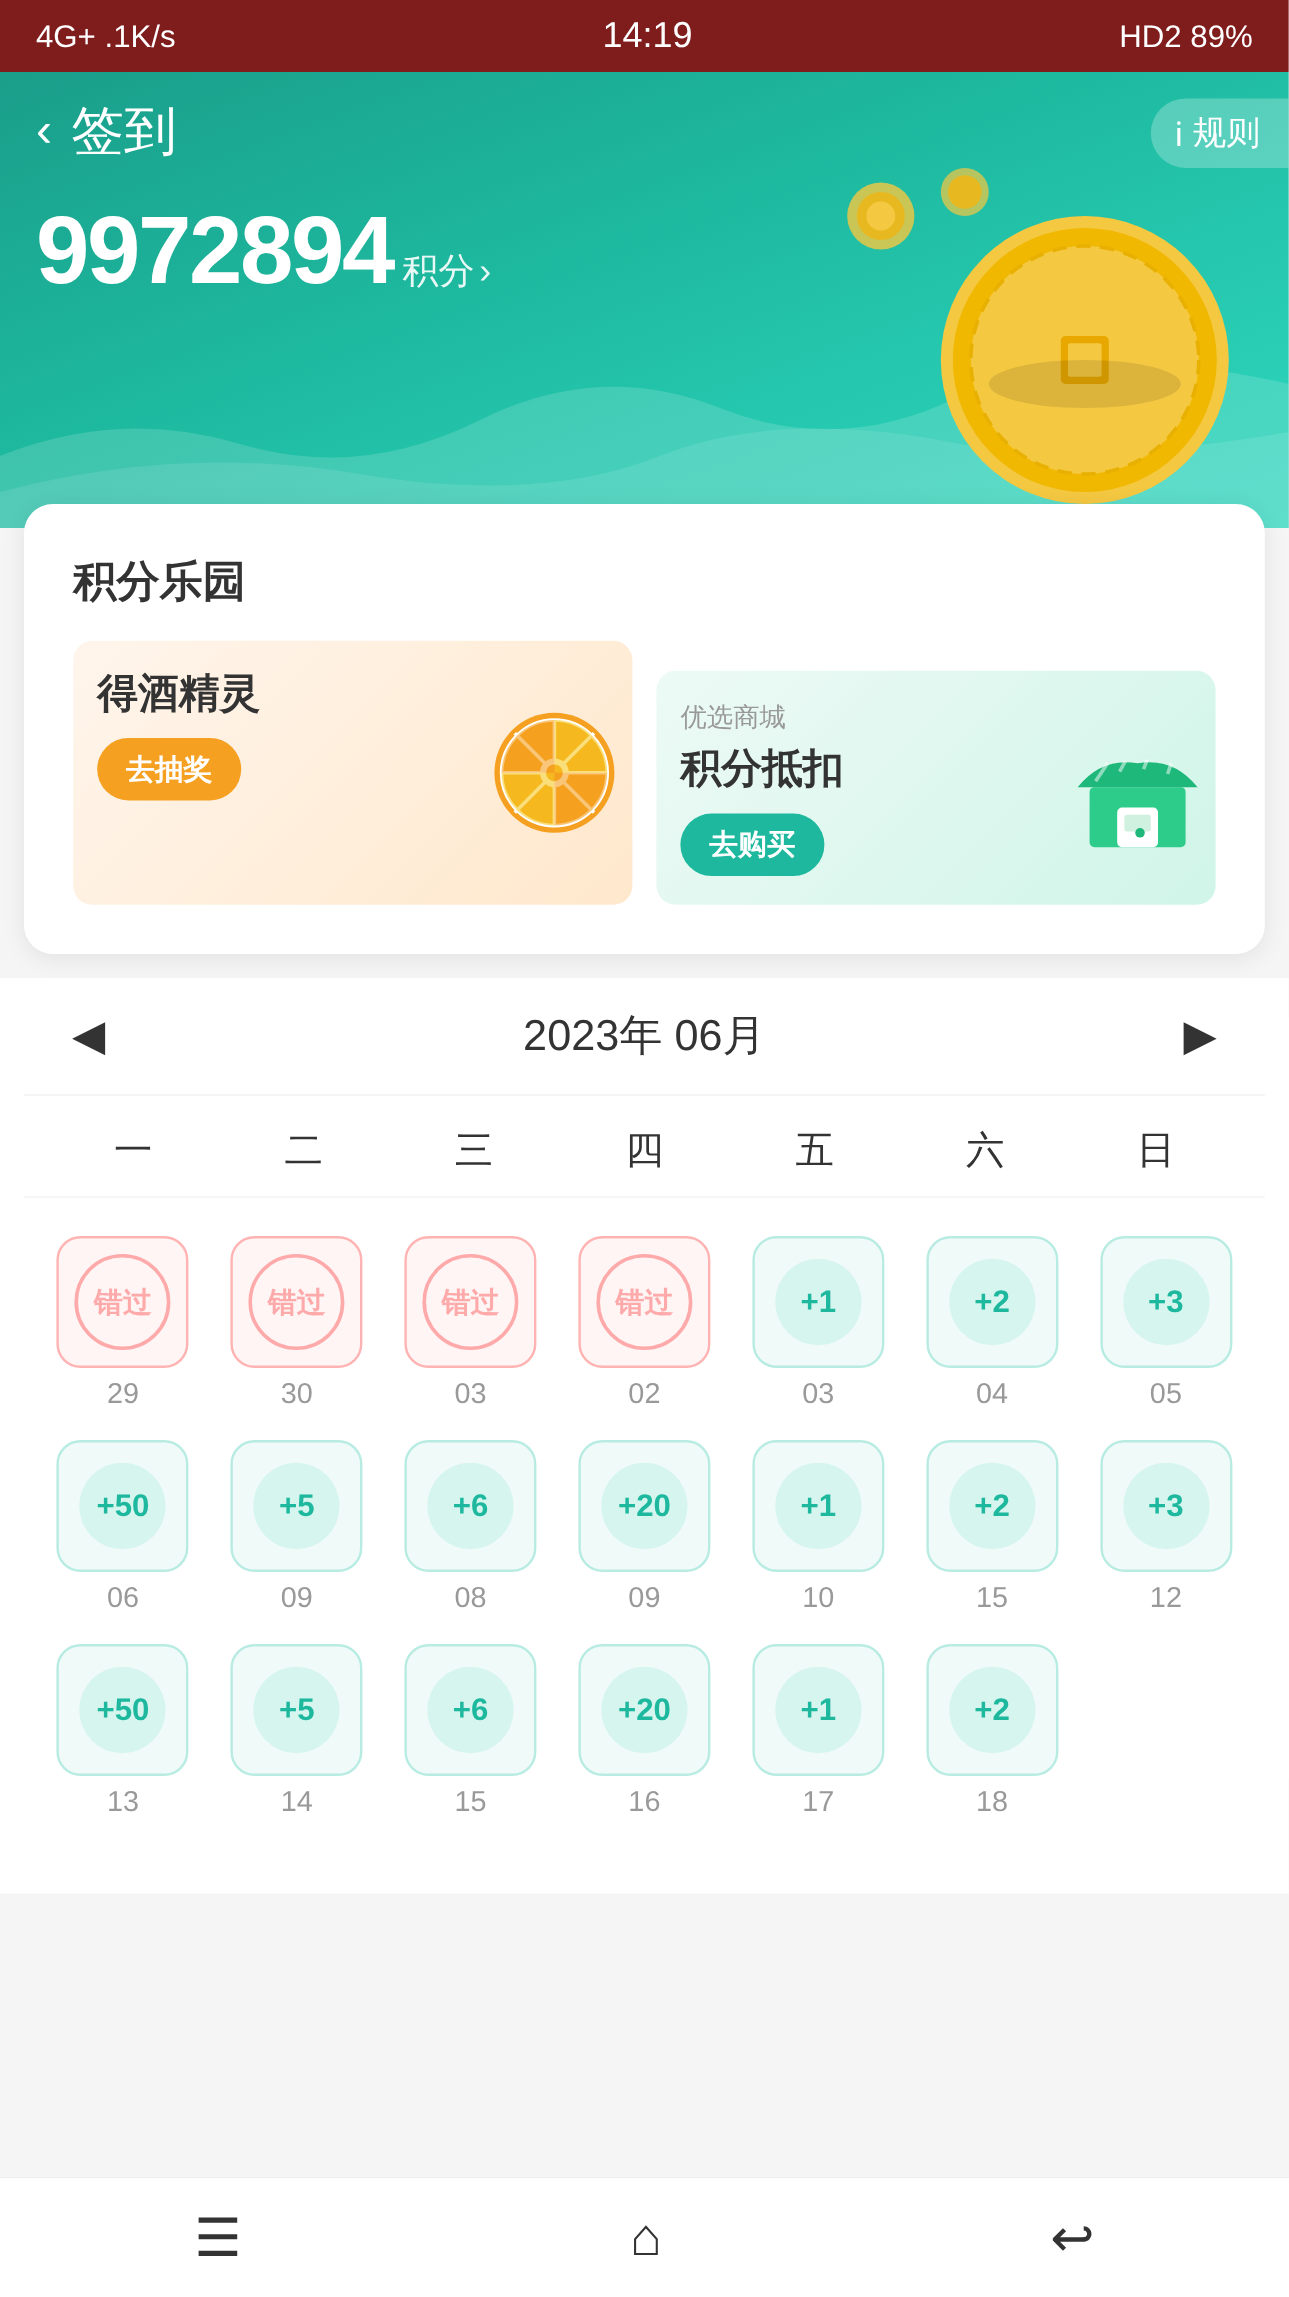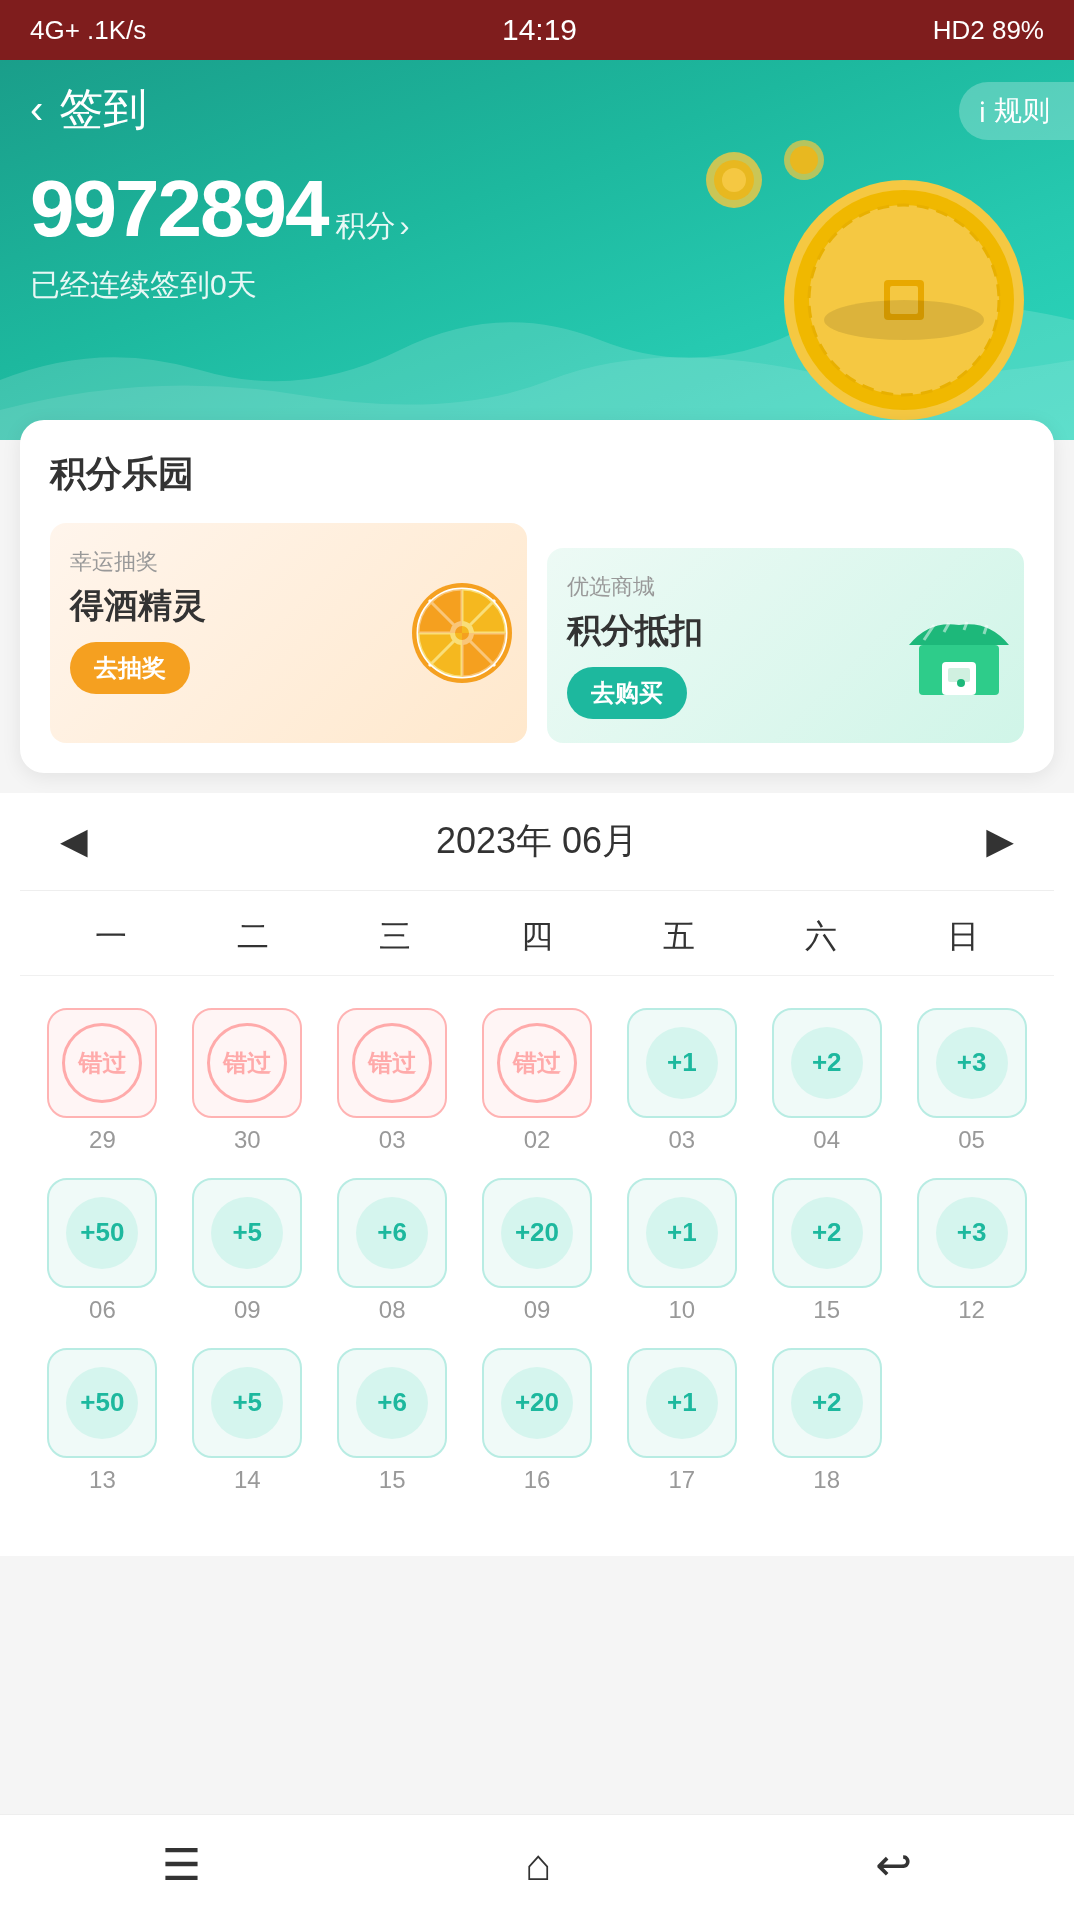--- a/index.html
+++ b/index.html
@@ -103,21 +103,21 @@
       top: 80px;
       width: 360px;
       height: 280px;
     }
 
     
     .card-section {
       background: white;
       margin: -20px 20px 20px 20px;
       border-radius: 24px;
-      padding: 30px;
+      padding: 41px;
       box-shadow: 0 4px 20px rgba(0,0,0,0.08);
       position: relative;
       z-index: 10;
     }
     .card-title {
       font-size: 36px;
       font-weight: 600;
       color: #333;
       margin-bottom: 24px;
     }
@@ -399,31 +399,29 @@
     <span style="font-size:28px;">ℹ</span>
     <span>规则</span>
   </div>
 
   <div class="points-area">
     <div style="display:flex;align-items:baseline;">
       <span class="points-number">9972894</span>
       <span class="points-label">积分</span>
       <span class="points-arrow">›</span>
     </div>
-    <div class="checkin-days">已经连续签到0天</div>
   </div>
 </div>
 
 <div class="card-section">
   <div class="card-title">积分乐园</div>
 
   <div class="promo-row">
 
     <div class="promo-card orange">
-      <div class="promo-tag">幸运抽奖</div>
       <div class="promo-main-text">得酒精灵</div>
       <div class="promo-btn orange-btn">去抽奖</div>
 
       
       <div class="wheel-icon">
         <svg viewBox="0 0 110 110" xmlns="http://www.w3.org/2000/svg">
           <circle cx="55" cy="55" r="50" fill="#f5a020"></circle>
           <circle cx="55" cy="55" r="44" fill="#f5a020" stroke="#fff" stroke-width="3"></circle>
 
           <line x1="55" y1="11" x2="55" y2="99" stroke="white" stroke-width="3"></line>

